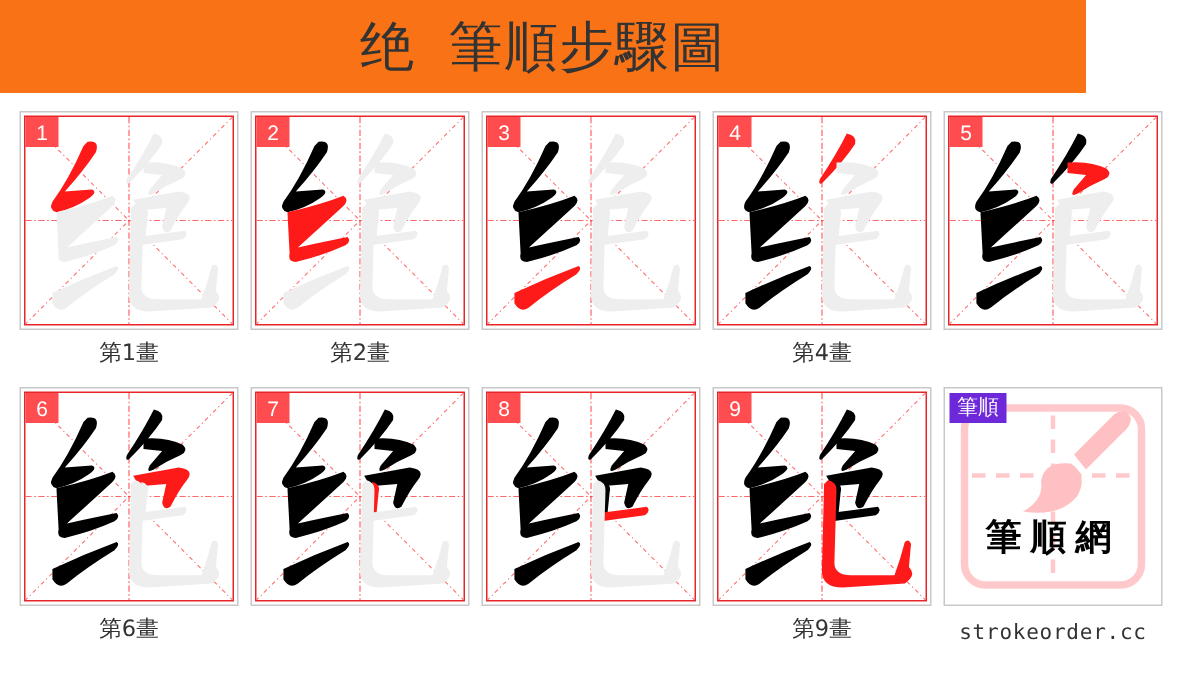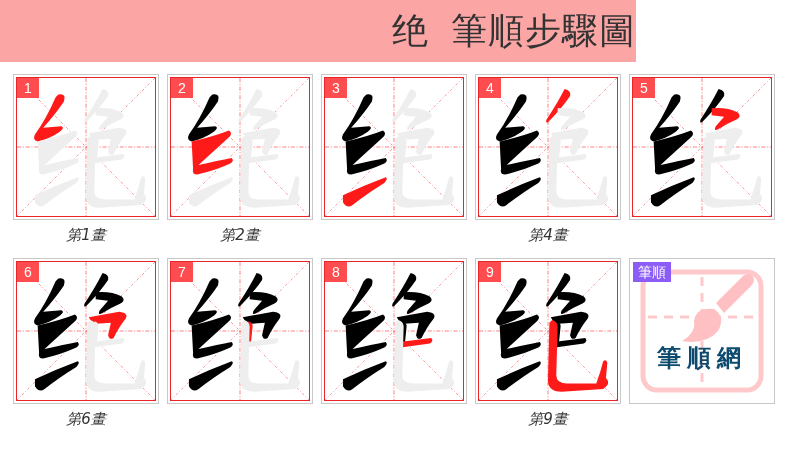--- a/index.html
+++ b/index.html
@@ -1,30 +1,30 @@
 <!DOCTYPE html>
 <html><head>
 <meta charset="utf-8">
 <style>
   html, body { margin:0; padding:0; }
   body { width:800px; height:458px; background:#ffffff; position:relative; overflow:hidden;
          font-family:"DejaVu Sans", "Liberation Sans", sans-serif; }
-  .header { position:absolute; left:0; top:0; width:636px; height:62px; background:#fca5a5;
-            display:flex; align-items:center; justify-content:flex-end; }
+  .header { position:absolute; left:0; top:0; width:724px; height:62px; background:#f97316;
+            display:flex; align-items:center; justify-content:center; }
   .title { font-size:36px; color:#333; letter-spacing:1px; }
   .title .gap { display:inline-block; width:22px; }
   .panel { position:absolute; width:146px; }
   .box { position:relative; width:144px; height:144px; border:1px solid #c8c8c8; background:#fff; }
   .inner { position:absolute; left:2px; top:2px; width:138px; height:138px; border:1px solid #e8262a; }
   .box svg.grid, .box svg.glyph { position:absolute; left:3px; top:3px; width:138px; height:138px; }
   .num { position:absolute; left:3px; top:3px; width:22px; height:20px; background:#ff4d4f; color:#fff;
          font-size:14px; line-height:20px; text-align:center; z-index:3; font-family:"Liberation Sans", sans-serif; }
-  .label { text-align:center; font-size:15px; color:#333; margin-top:6px;font-style:italic; }
+  .label { text-align:center; font-size:15px; color:#333; margin-top:6px; }
   .logo-box { position:relative; width:144px; height:144px; border:1px solid #c8c8c8; background:#fff; }
-  .logo-tag { position:absolute; left:3px; top:3px; height:20px; padding:0 5px; background:#8b5cf6; color:#fff;
+  .logo-tag { position:absolute; left:3px; top:3px; height:20px; padding:0 5px; background:#6d28d9; color:#fff;
               font-size:14px; line-height:20px; z-index:3; }
   .logo-svg { position:absolute; left:0; top:0; width:144px; height:144px; }
   .site { text-align:center; font-size:14px; color:#333; margin-top:10px; font-family:"DejaVu Sans Mono", monospace; letter-spacing:0.5px; }
 </style>
 </head>
 <body>
 
 <div class="header">
   <div class="title">
     <span>绝</span><span class="gap"></span><span>筆順步驟圖</span>
@@ -248,15 +248,16 @@
 <div class="panel" style="left:629px; top:258px;">
   <div class="logo-box">
     <div class="logo-tag">筆順</div>
     <svg class="logo-svg" viewBox="0 0 144 144">
       <rect x="13" y="13" width="118" height="118" rx="14" fill="none" stroke="#ffc9cb" stroke-width="5"></rect>
       <line x1="72" y1="18" x2="72" y2="130" stroke="#ffc9cb" stroke-width="3" stroke-dasharray="9,7"></line>
       <line x1="18" y1="58" x2="126" y2="58" stroke="#ffc9cb" stroke-width="3" stroke-dasharray="9,7"></line>
       <path d="M86 44 L113 17 Q121 12 124 20 Q124 25 118 30 L94 54 Z" fill="#ffc0c4"></path>
       <path d="M84 50 Q96 58 88 72 Q76 86 52 82 Q66 74 64 62 Q66 48 84 50 Z" fill="#ffc0c4"></path>
     </svg>
-    <div style="position:absolute; left:0; top:83px; width:144px; text-align:center; font-size:24px; font-weight:bold; color:#0c4a6e; letter-spacing:6px; z-index:2;">筆順網</div>
+    <div style="position:absolute; left:0; top:83px; width:144px; text-align:center; font-size:24px; font-weight:bold; color:#000000; letter-spacing:6px; z-index:2;">筆順網</div>
   </div>
+  <div class="site">strokeorder.cc</div>
 </div>
 
 </body></html>

